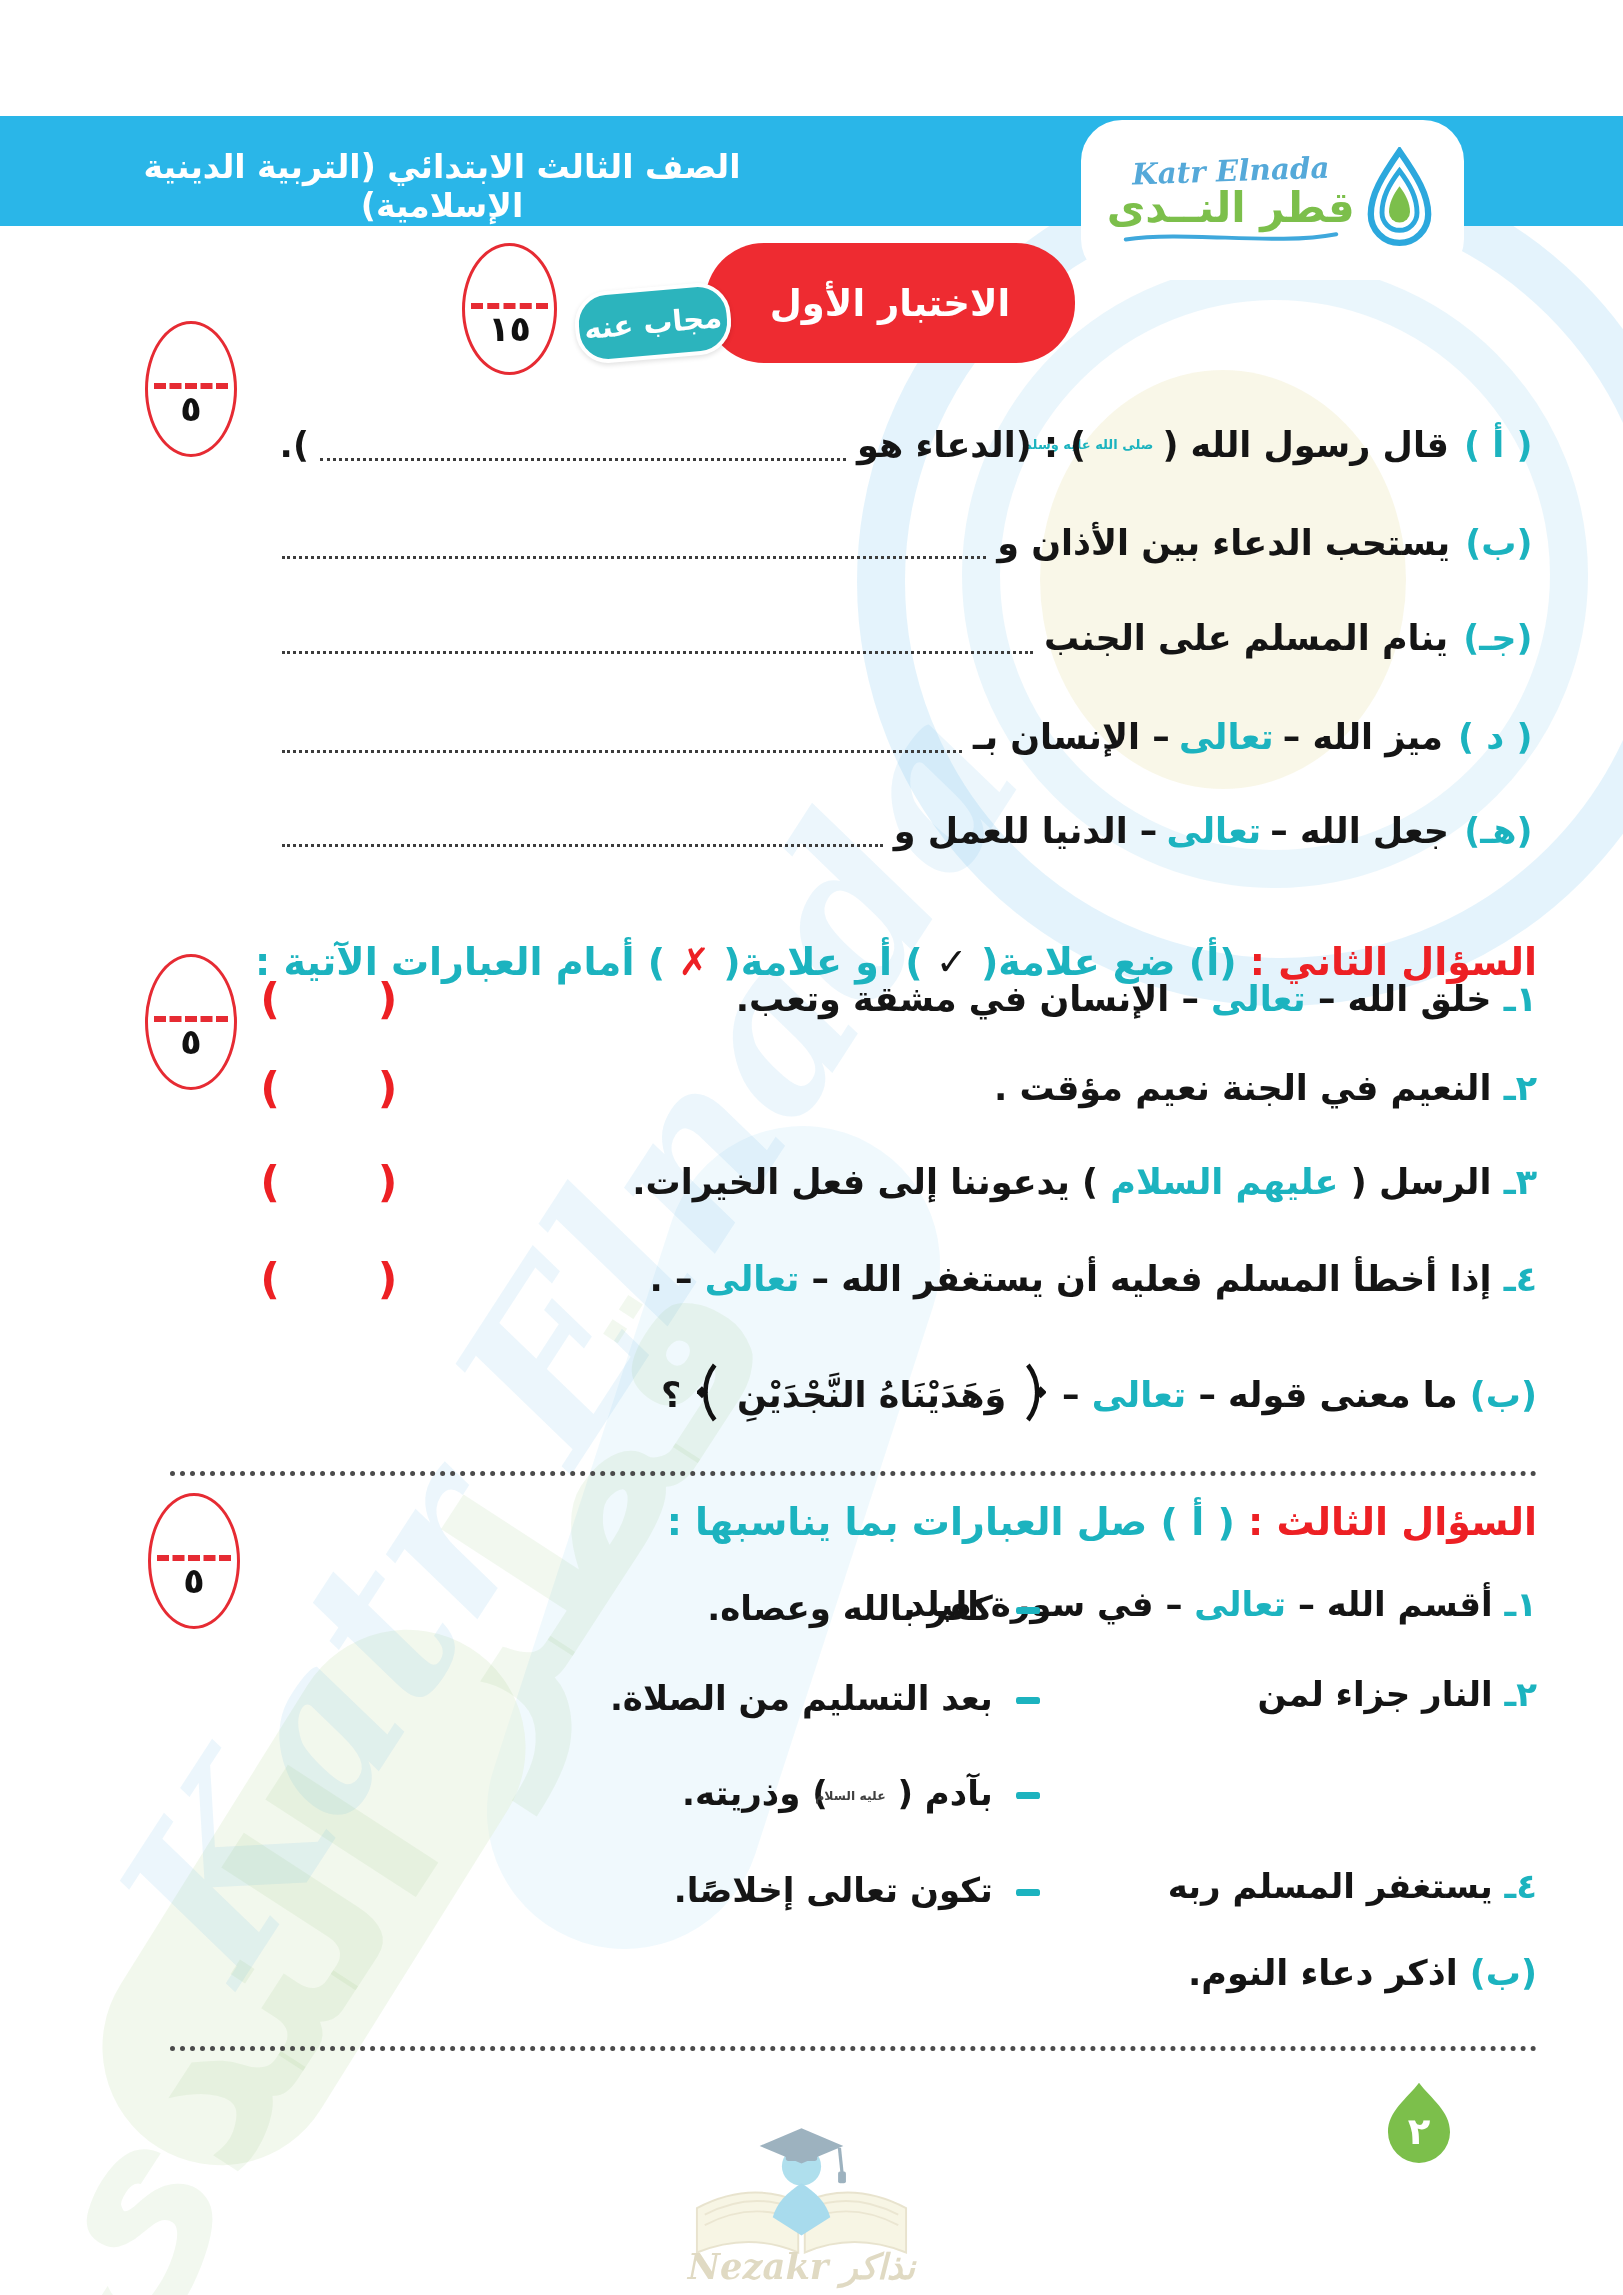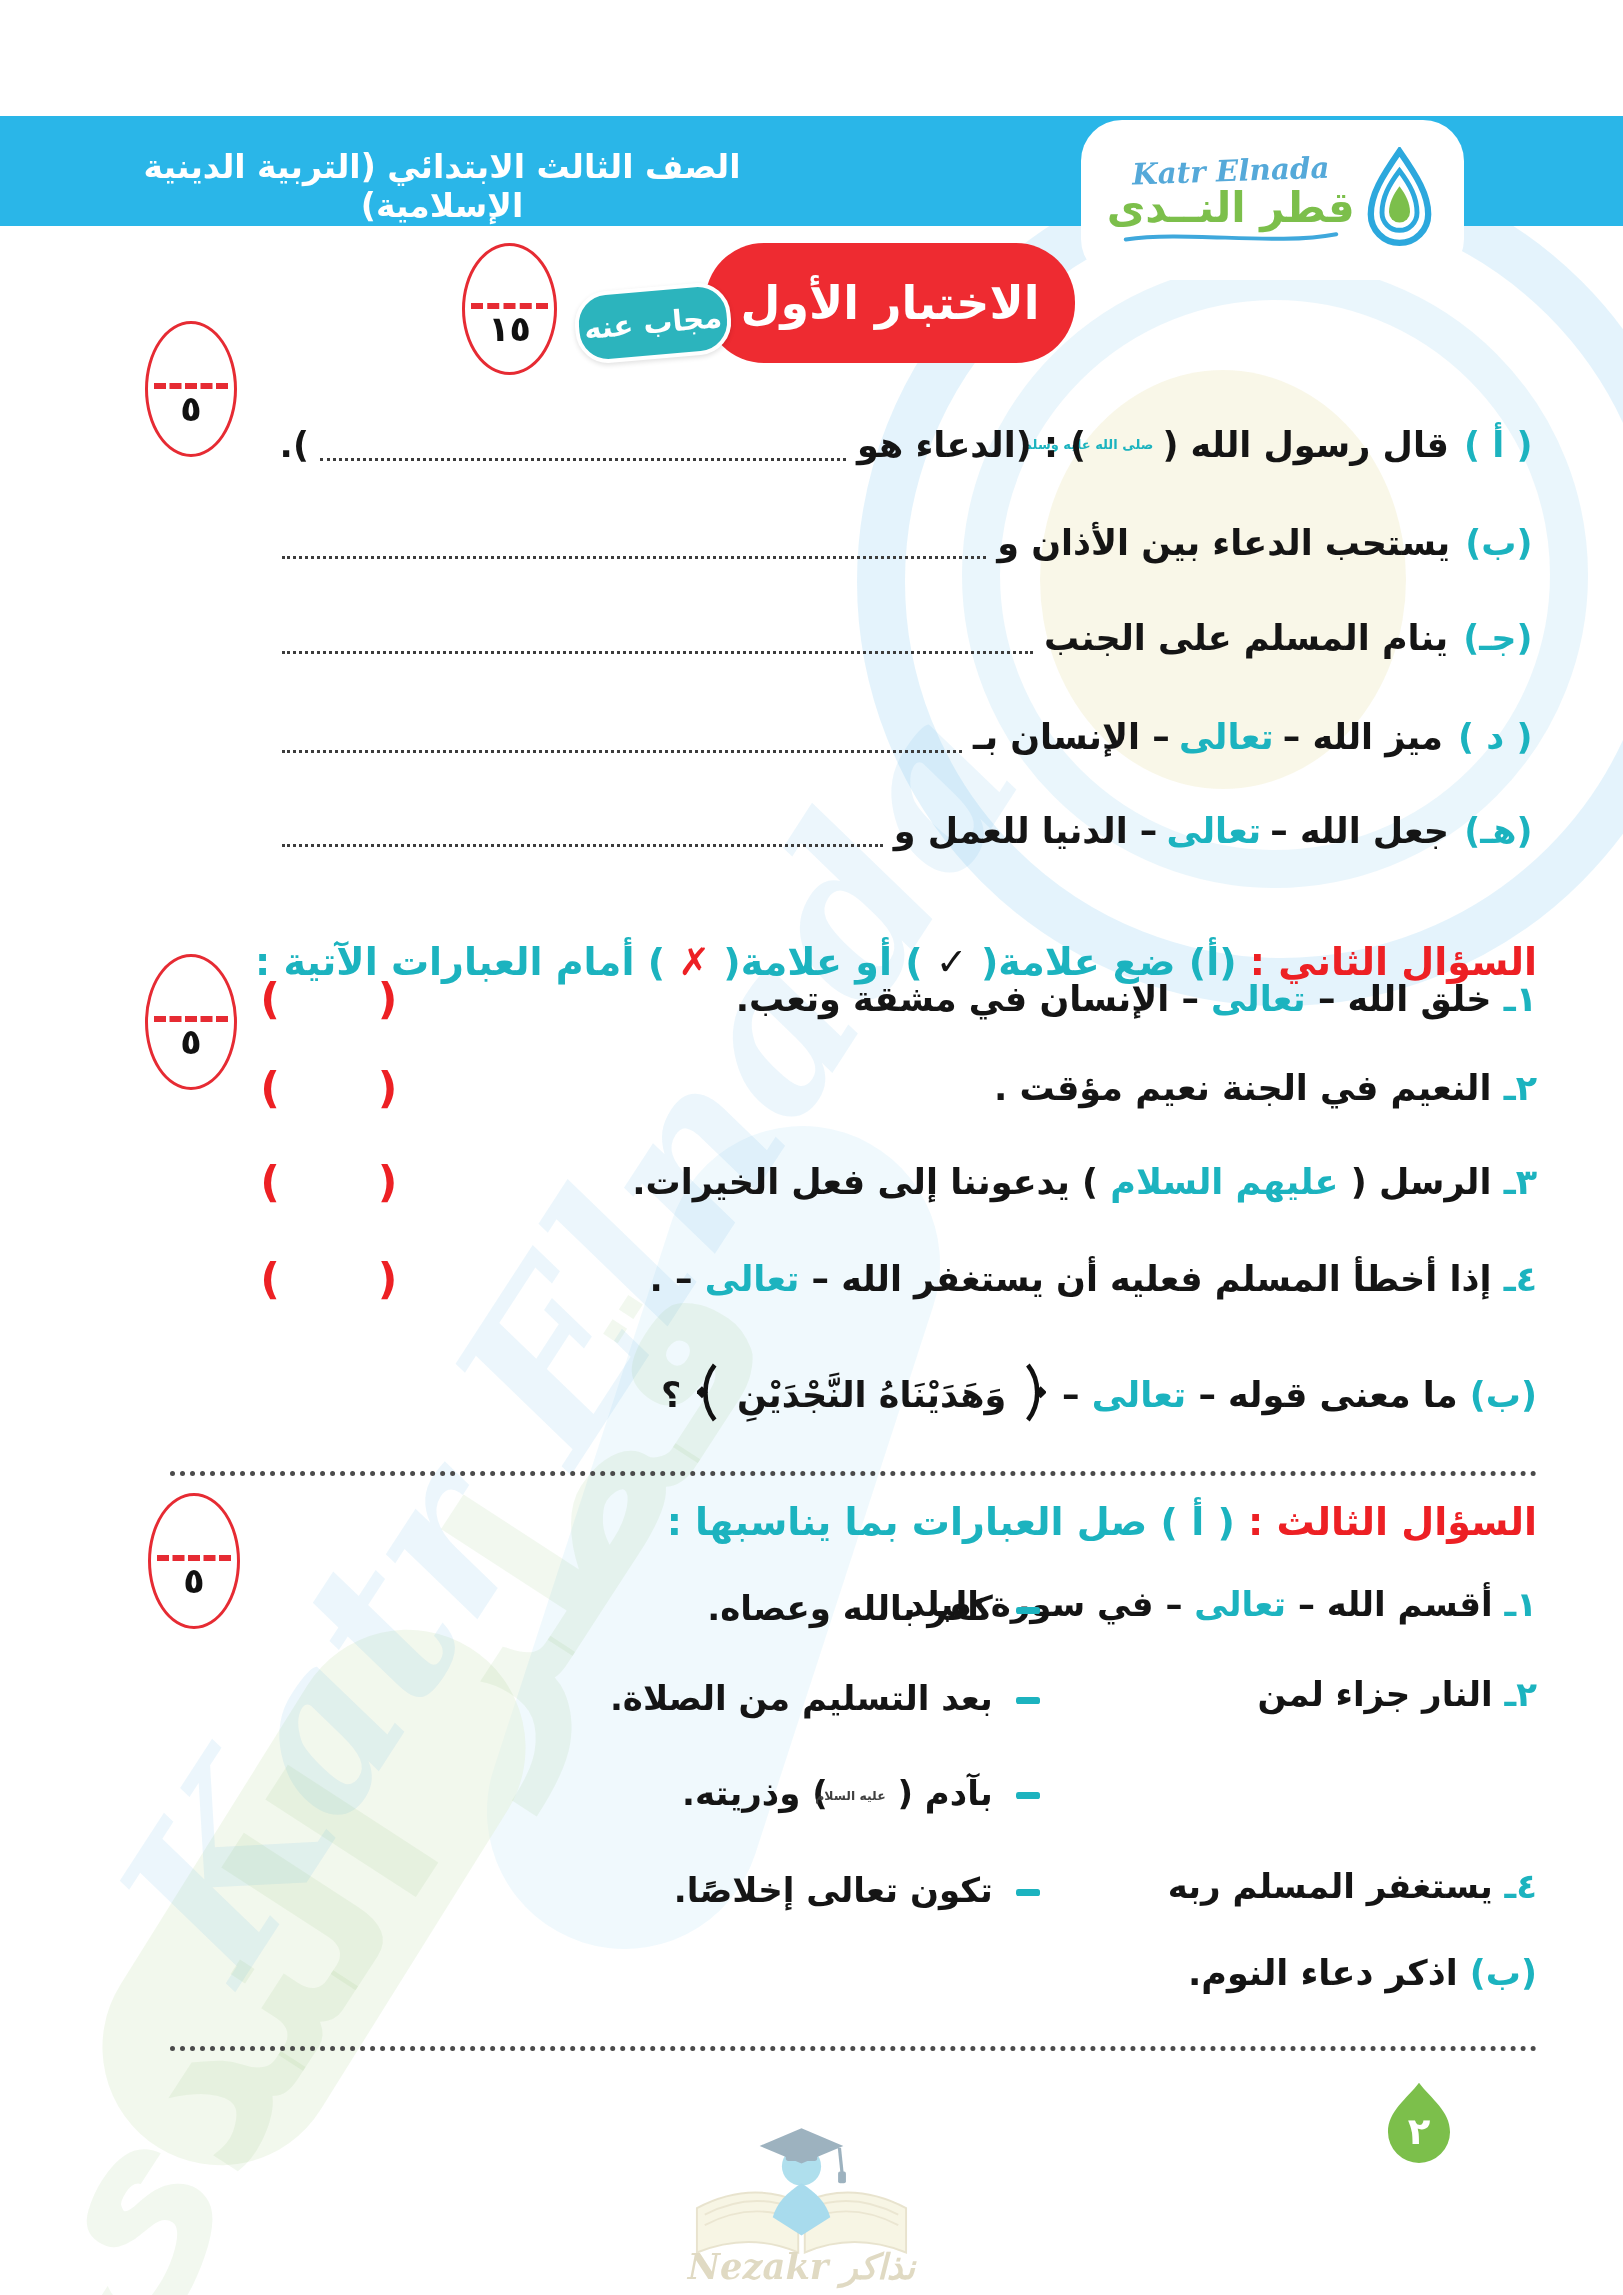--- a/index.html
+++ b/index.html
@@ -20,21 +20,21 @@
   
   .topbar{position:absolute;z-index:2;left:0;top:116px;width:100%;height:110px;background:#2ab6e8;}
   .class-title{position:absolute;z-index:3;left:131px;top:147px;width:602px;text-align:center;
                color:#fff;font-size:33px;direction:rtl;margin-left:10px;}
   .logo-box{position:absolute;z-index:3;left:1081px;top:120px;width:383px;height:160px;background:#fff;
             border-radius:41px;display:flex;align-items:center;justify-content:center;gap:6.5px;padding:0 11.8px;box-sizing:border-box;}
   .logo-texts{display:flex;flex-direction:column;align-items:center;line-height:1;}
   .logo-latin{font-family:"DejaVu Serif",serif;font-style:italic;font-weight:bold;color:#55a9d9;font-size:29.4px;transform:rotate(-2deg);}
   .logo-arabic{color:#7cbf4b;font-size:42px;direction:rtl;margin-top:1.3px;}
   .banner{position:absolute;z-index:3;left:705px;top:243px;width:370px;height:120px;background:#ee2b31;
-          border-radius:59px;display:flex;align-items:center;justify-content:center;color:#fff;font-size:46px;direction:rtl;}
+          border-radius:59px;display:flex;align-items:center;justify-content:center;color:#fff;font-size:37px;direction:rtl;}
   .badge{position:absolute;z-index:4;left:575px;top:287px;width:148px;height:64px;background:#2cb4bd;
          border:4.6px solid #fff;border-radius:33px;transform:rotate(-5deg);display:flex;align-items:center;
          justify-content:center;color:#fff;font-size:29px;direction:rtl;box-shadow:0 2px 5.2px rgba(0,0,0,.12);}
   
   .mark{position:absolute;z-index:2;border:3.9px solid #e62b33;border-radius:50%;background:rgba(255,255,255,.5);}
   .mark .dash{position:absolute;left:7%;right:7%;top:45%;border-top:6.5px dashed #e62b33;}
   .mark .num{position:absolute;left:0;right:0;top:50%;text-align:center;font-size:35px;color:#111;}
   #mark-total{left:462px;top:243px;width:89px;height:126px;}
   #mark-q1{left:145px;top:321px;width:86px;height:130px;}
   #mark-q2{left:145px;top:954px;width:86px;height:130px;}

